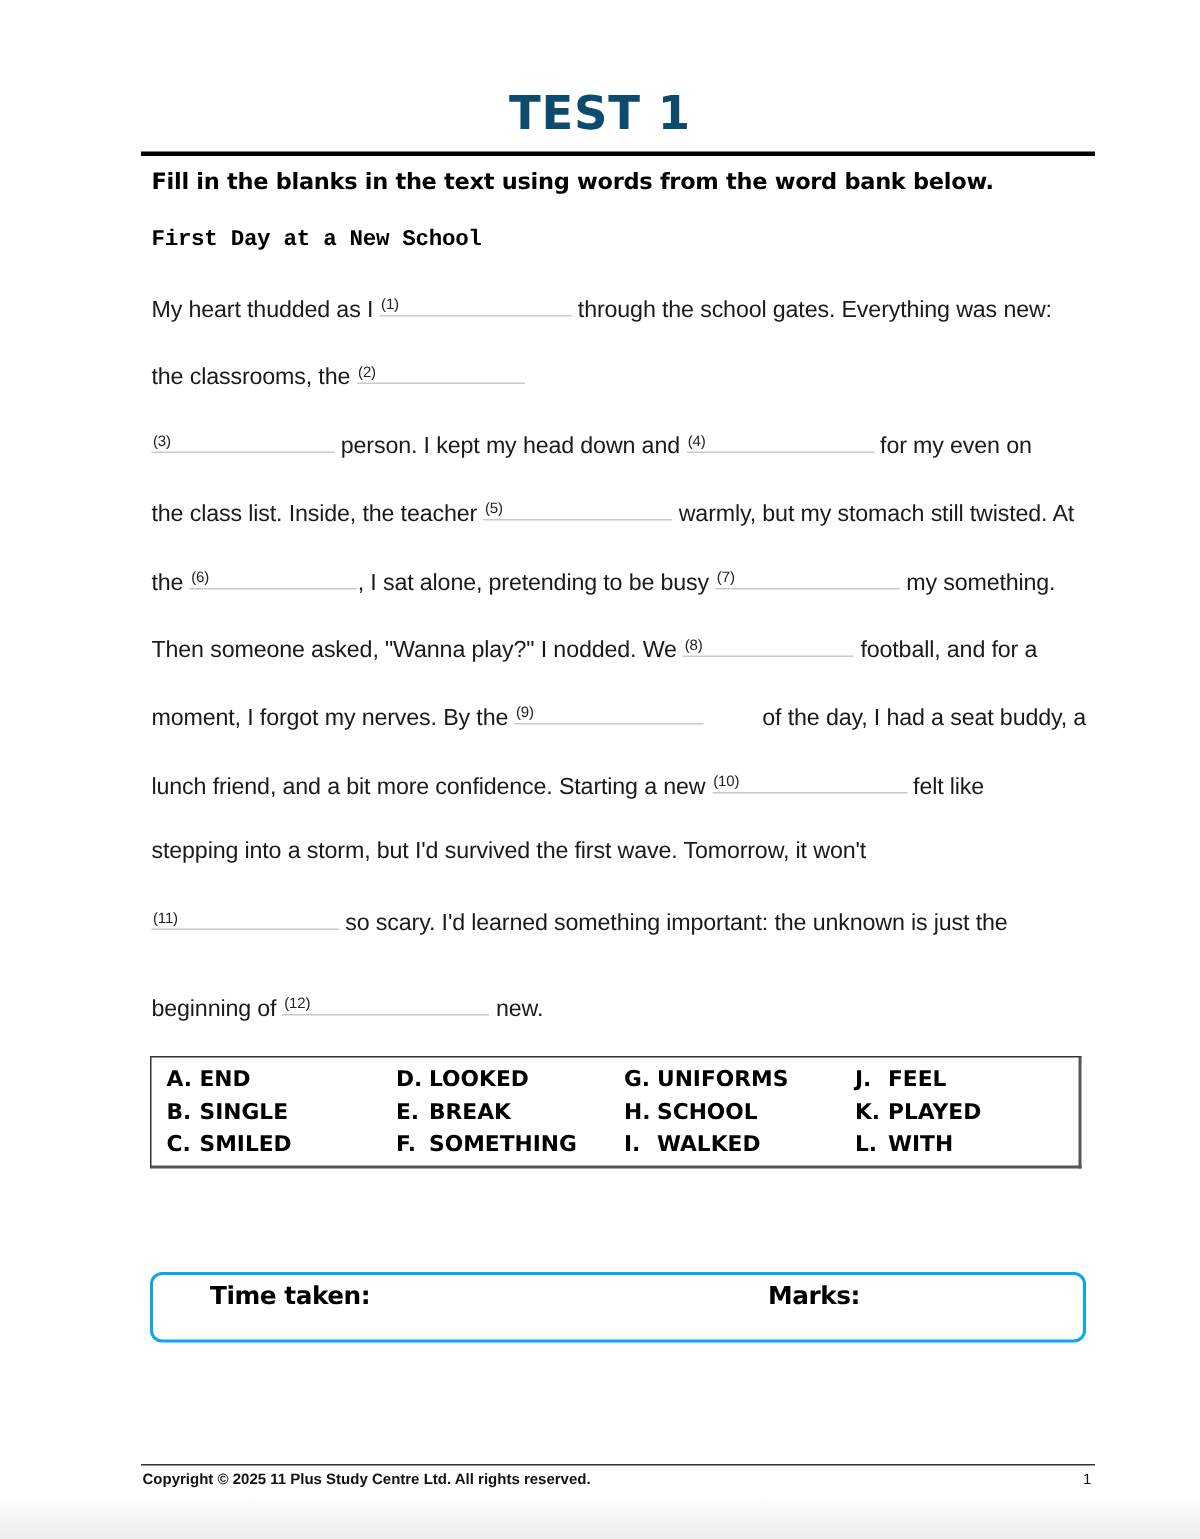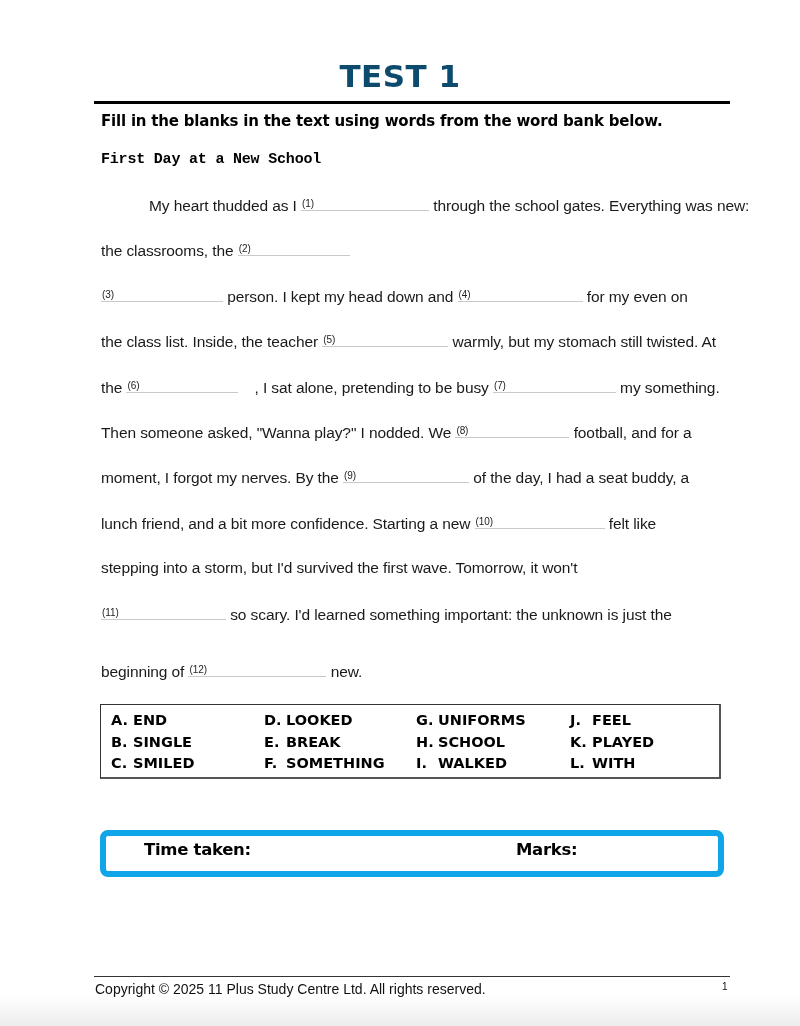--- a/index.html
+++ b/index.html
@@ -101,24 +101,24 @@
       color: #000;
       white-space: nowrap;
     }
     .wb-letter {
       display: inline-block;
       width: 22px;
     }
     .score-box {
       position: absolute;
       left: 100px;
-      top: 830px;
+      top: 848px;
       width: 624px;
       height: 47px;
-      border: 6px solid #0ea5e9;
+      border: 2px solid #0ea5e9;
       border-radius: 8px;
       box-sizing: border-box;
     }
     .score-label {
       position: absolute;
       top: 4px;
       font-family: "DejaVu Sans", sans-serif;
       font-weight: bold;
       font-size: 16.5px;
       color: #000;
@@ -129,48 +129,49 @@
       left: 94px;
       width: 636px;
       top: 976px;
       height: 1px;
       background: #333;
     }
     .footer-text {
       position: absolute;
       left: 95px;
       top: 981px;
-      font-size: 14px;
+      font-size: 10px;
       color: #111;
+      font-weight: bold;
     }
     .footer-page {
       position: absolute;
       left: 722px;
       top: 981px;
       font-size: 10px;
       color: #111;
     }
   </style>
 </head>
 <body>
 
 <div class="title">TEST 1</div>
 <div class="title-rule"></div>
 
 <div class="instructions">Fill in the blanks in the text using words from the word bank below.</div>
 <div class="story-title">First Day at a New School</div>
 
 <div id="passage">
-    <div class="passage-line" style="top: 196px; margin-left: 48px;"><span style="white-space: pre;">My heart thudded as I </span><span class="blank" style="width: 128px;"><span class="blank-num">(1)</span></span><span style="white-space: pre;"> through the school gates. Everything was new:</span></div>
+    <div class="passage-line" style="top: 196px;"><span style="white-space: pre;">My heart thudded as I </span><span class="blank" style="width: 128px;"><span class="blank-num">(1)</span></span><span style="white-space: pre;"> through the school gates. Everything was new:</span></div>
     <div class="passage-line" style="top: 241.4px;"><span style="white-space: pre;">the classrooms, the </span><span class="blank" style="width: 112px;"><span class="blank-num">(2)</span></span></div>
     <div class="passage-line" style="top: 286.8px;"><span class="blank" style="width: 122px;"><span class="blank-num">(3)</span></span><span style="white-space: pre;"> person. I kept my head down and </span><span class="blank" style="width: 125px;"><span class="blank-num">(4)</span></span><span style="white-space: pre;"> for my even on</span></div>
     <div class="passage-line" style="top: 332.2px;"><span style="white-space: pre;">the class list. Inside, the teacher </span><span class="blank" style="width: 126px;"><span class="blank-num">(5)</span></span><span style="white-space: pre;"> warmly, but my stomach still twisted. At</span></div>
-    <div class="passage-line" style="top: 377.6px;"><span style="white-space: pre;">the </span><span class="blank" style="width: 112px;"><span class="blank-num">(6)</span></span><span style="white-space: pre; margin-left: 16px;">, I sat alone, pretending to be busy </span><span class="blank" style="width: 123px;"><span class="blank-num">(7)</span></span><span style="white-space: pre;"> my something.</span></div>
+    <div class="passage-line" style="top: 377.6px;"><span style="white-space: pre;">the </span><span class="blank" style="width: 112px;"><span class="blank-num">(6)</span></span><span style="white-space: pre;">, I sat alone, pretending to be busy </span><span class="blank" style="width: 123px;"><span class="blank-num">(7)</span></span><span style="white-space: pre;"> my something.</span></div>
     <div class="passage-line" style="top: 423px;"><span style="white-space: pre;">Then someone asked, "Wanna play?" I nodded. We </span><span class="blank" style="width: 114px;"><span class="blank-num">(8)</span></span><span style="white-space: pre;"> football, and for a</span></div>
-    <div class="passage-line" style="top: 468.4px;"><span style="white-space: pre;">moment, I forgot my nerves. By the </span><span class="blank" style="width: 126px;"><span class="blank-num">(9)</span></span><span style="white-space: pre;"> of the day, I had a seat buddy, a</span></div>
+    <div class="passage-line" style="top: 468.4px;"><span style="white-space: pre;">moment, I forgot my nerves. By the </span><span class="blank" style="width: 126px;"><span class="blank-num">(9)</span></span><span style="white-space: pre; margin-left: 35px;"> of the day, I had a seat buddy, a</span></div>
     <div class="passage-line" style="top: 513.8px;"><span style="white-space: pre;">lunch friend, and a bit more confidence. Starting a new </span><span class="blank" style="width: 130px;"><span class="blank-num">(10)</span></span><span style="white-space: pre;"> felt like</span></div>
     <div class="passage-line" style="top: 559.2px;"><span style="white-space: pre;">stepping into a storm, but I'd survived the first wave. Tomorrow, it won't</span></div>
     <div class="passage-line" style="top: 604.6px;"><span class="blank" style="width: 125px;"><span class="blank-num">(11)</span></span><span style="white-space: pre;"> so scary. I'd learned something important: the unknown is just the</span></div>
     <div class="passage-line" style="top: 650px;"><span style="white-space: pre;">beginning of </span><span class="blank" style="width: 138px; margin-top: 12px;"><span class="blank-num">(12)</span></span><span style="white-space: pre;"> new.</span></div>
   </div>
 
 <div class="word-bank">
   <div id="word-bank-items">
       <div class="wb-item" style="left: 10px; top: 7px;"><span class="wb-letter">A.</span><span>END</span></div>
       <div class="wb-item" style="left: 10px; top: 29px;"><span class="wb-letter">B.</span><span>SINGLE</span></div>

